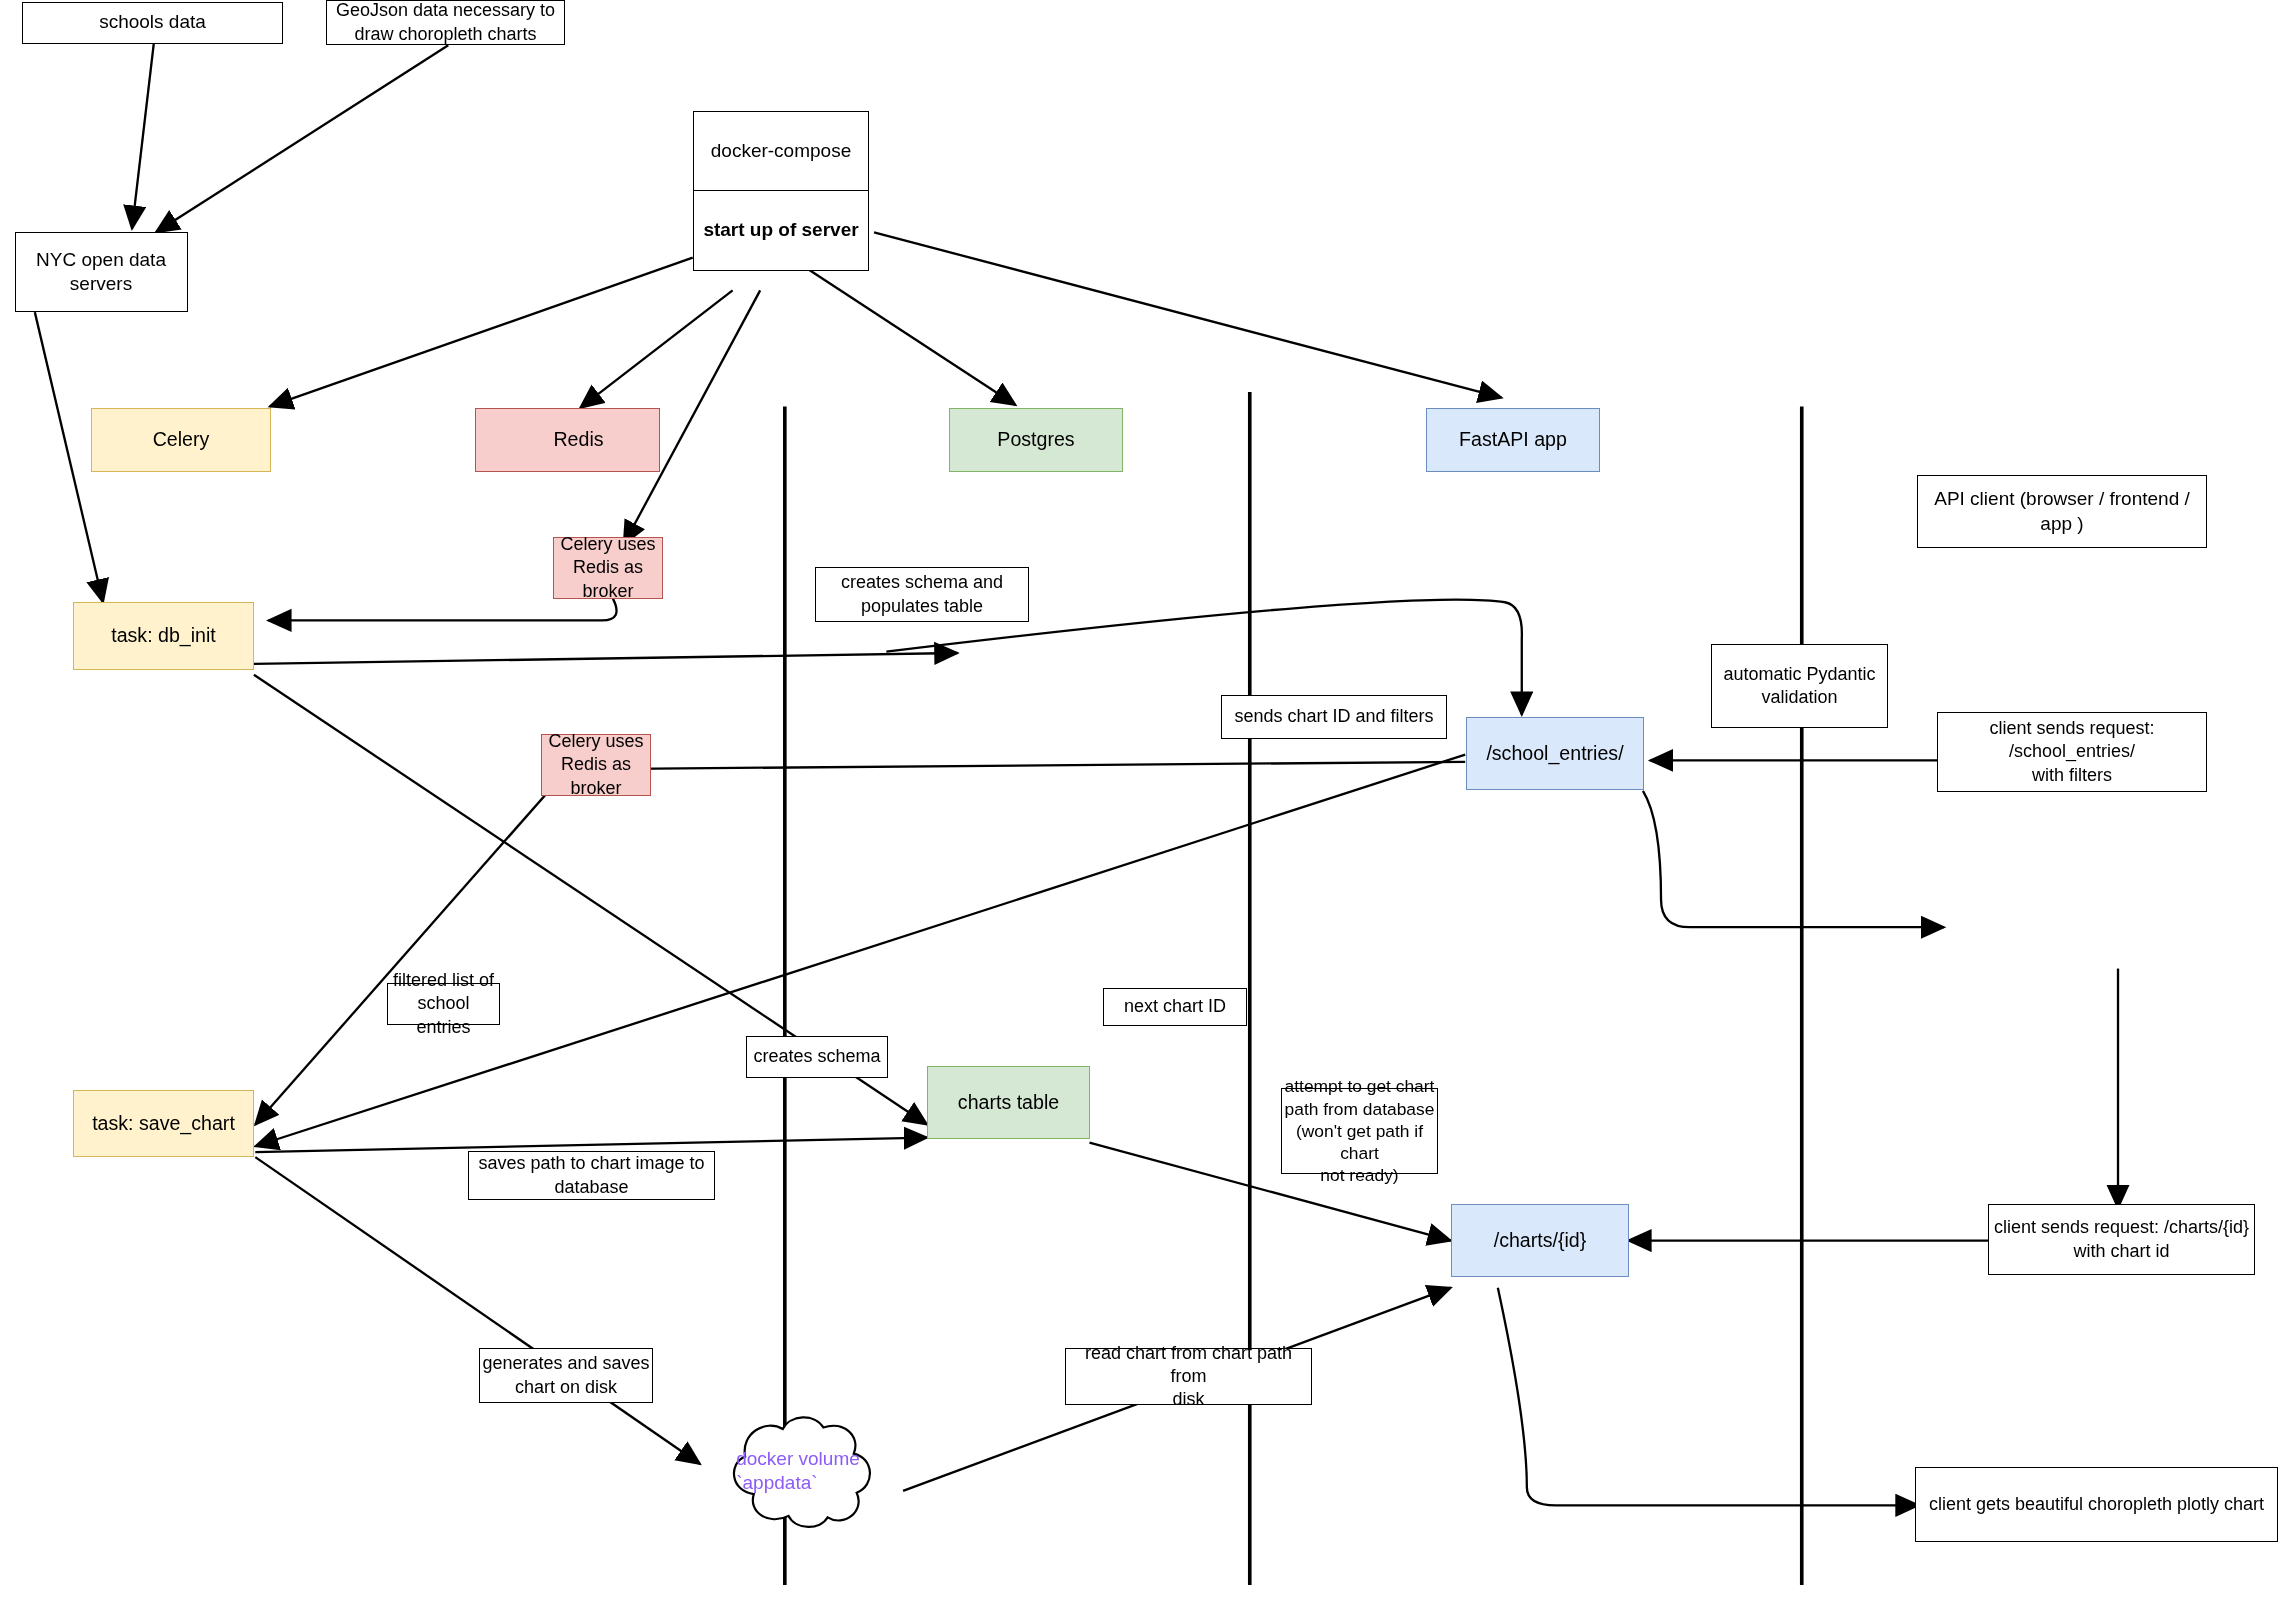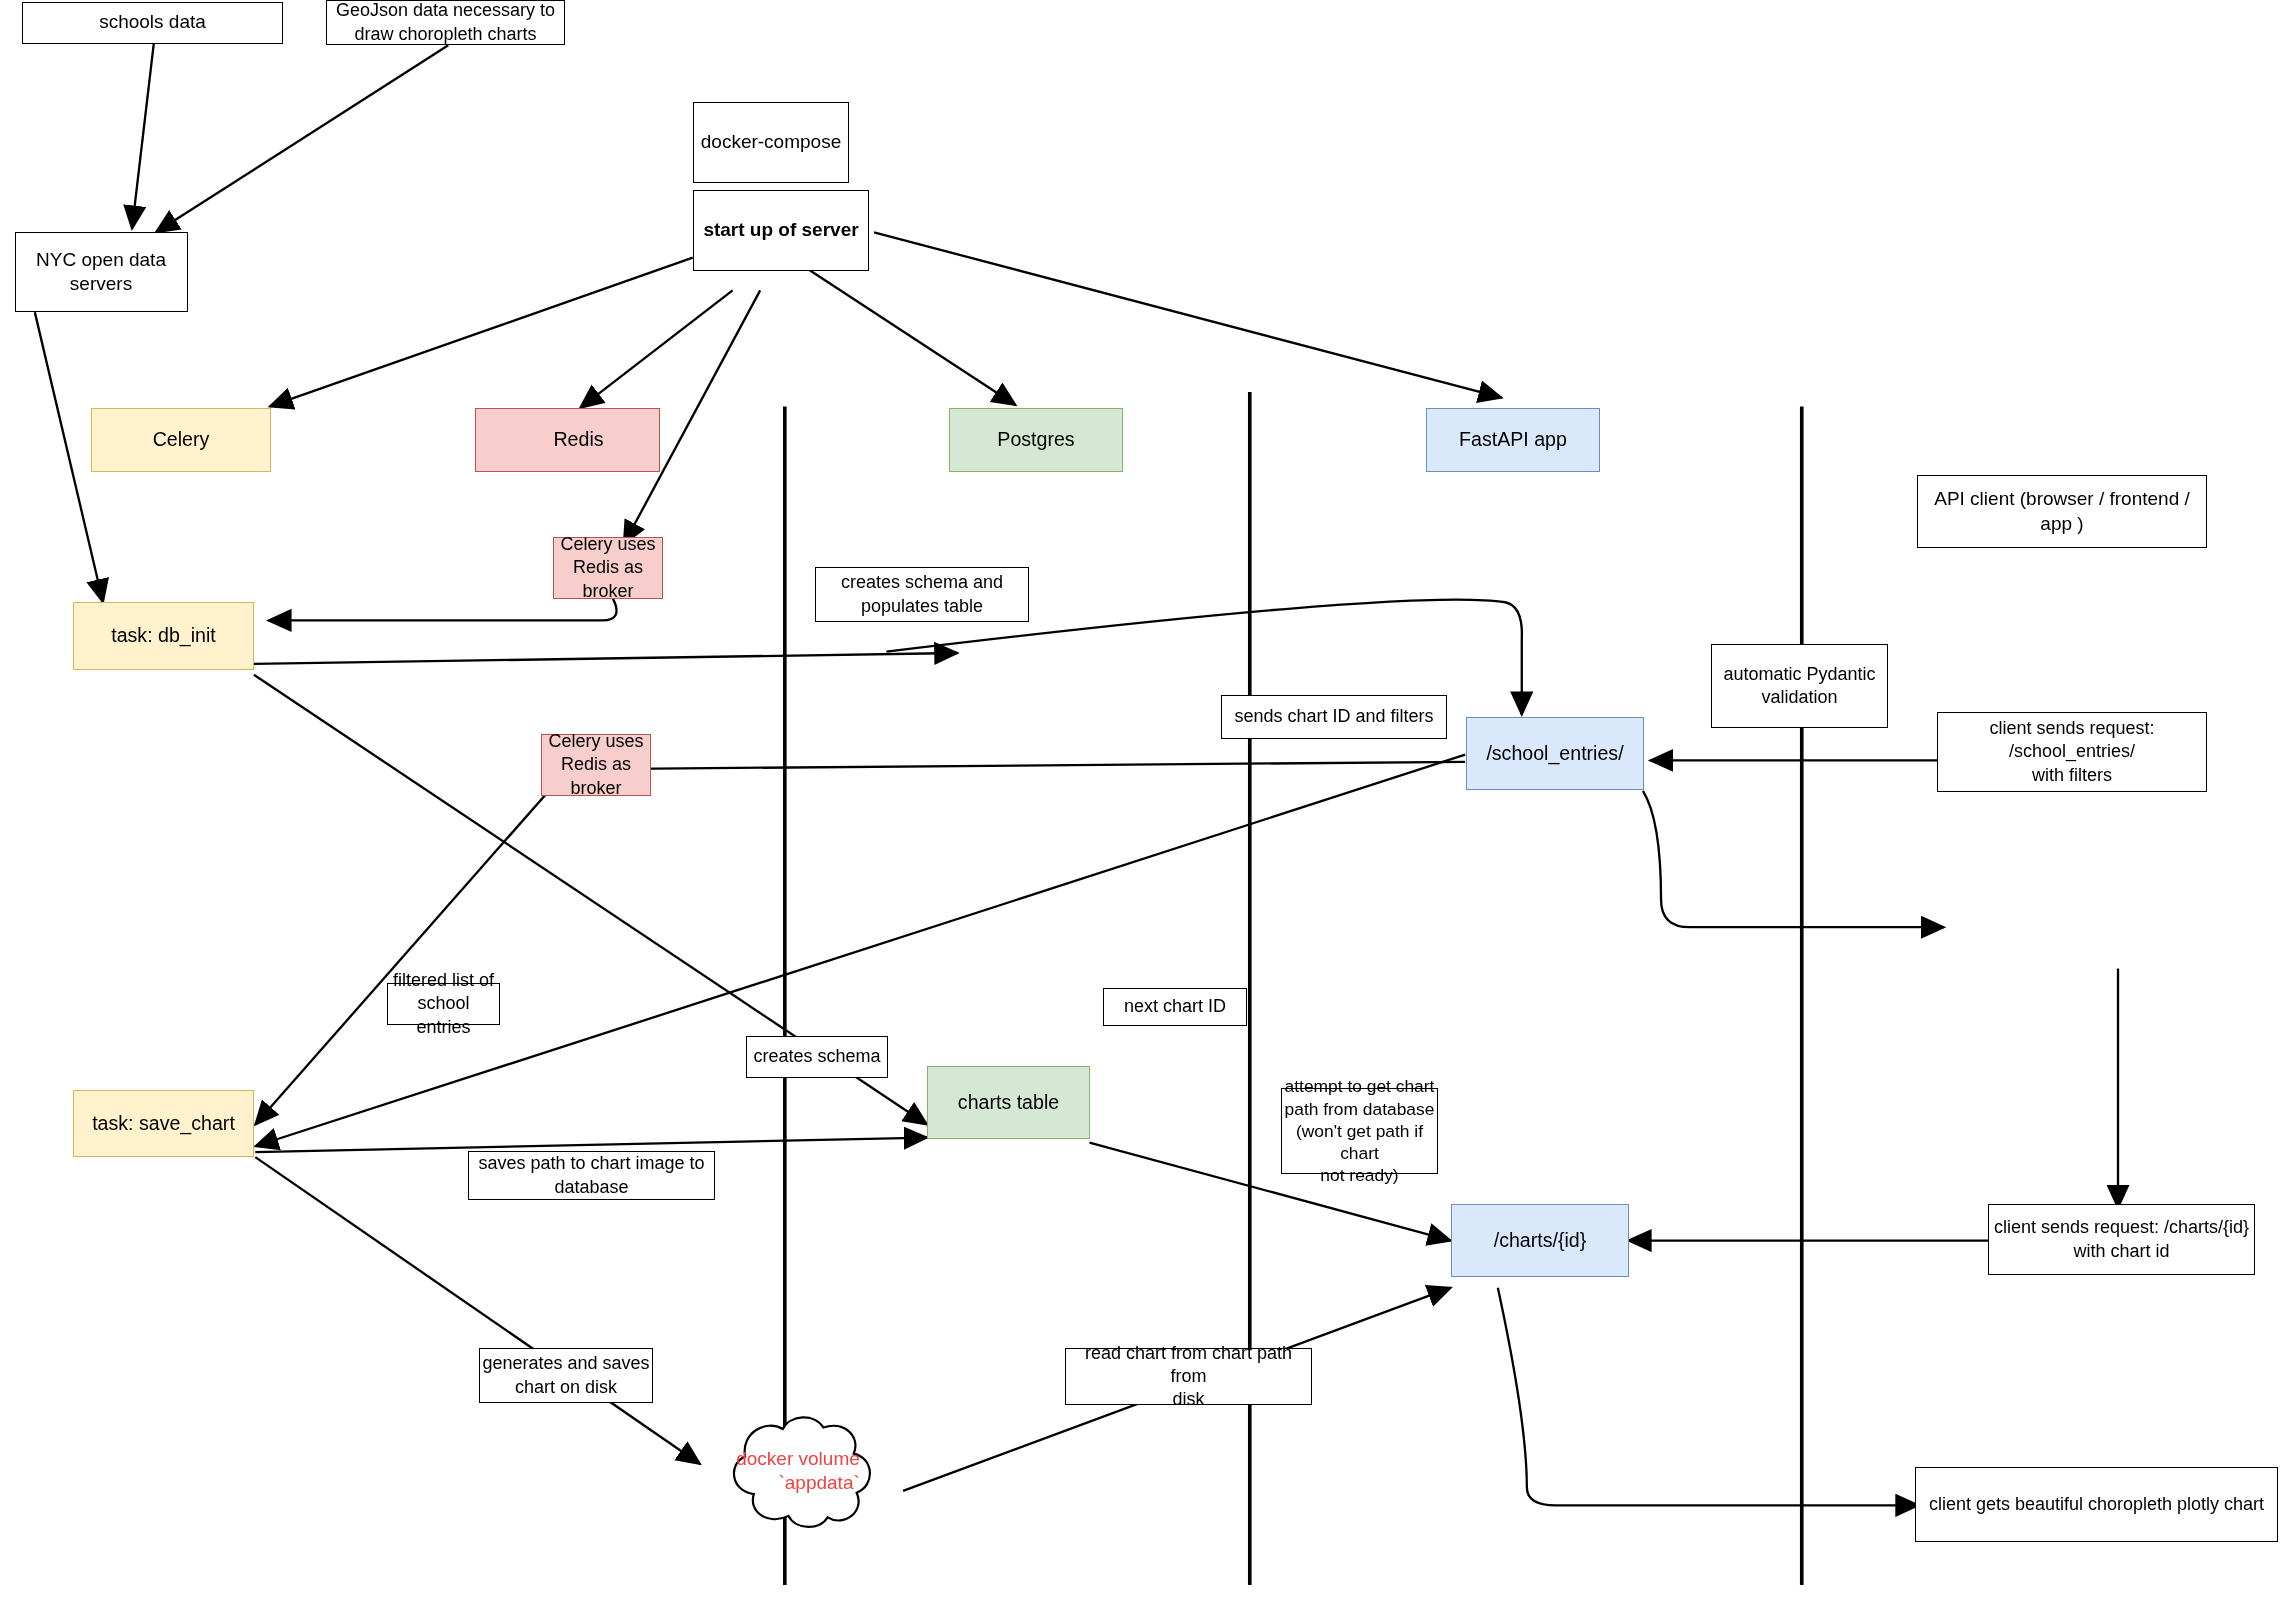--- a/index.html
+++ b/index.html
@@ -10,22 +10,22 @@
         line-height:1.28;color:#000;white-space:pre-line;}
   .plain{background:#ffffff;border:1.5px solid #000000;font-size:19px;}
   .plain.small{font-size:18px;}
   .yellow{background:#fff2cc;border:1.5px solid #d6b656;font-size:19.6px;}
   .pink{background:#f8cecc;border:1.5px solid #b85450;font-size:19.6px;}
   .green{background:#d5e8d4;border:1.5px solid #82b366;font-size:19.6px;}
   .blue{background:#dae8fc;border:1.5px solid #6c8ebf;font-size:19.6px;}
   .bold{font-weight:bold;}
   .cloudwrap{position:absolute;}
   .cloudwrap .cloudlabel{position:absolute;left:0;top:0;width:100%;height:100%;
-        display:flex;align-items:center;justify-content:center;text-align:right;
-        font-size:19px;color:#ef4444;white-space:pre-line;line-height:1.28;}
+        display:flex;align-items:center;justify-content:center;text-align:left;
+        font-size:19px;color:#8b5cf6;white-space:pre-line;line-height:1.28;}
 </style>
 </head>
 <body>
 
 <div id="canvas">
 
   <svg class="edges" viewBox="0 0 3164 2208">
     <defs>
       <marker id="ah" markerWidth="12" markerHeight="12" refX="10" refY="5" orient="auto" markerUnits="strokeWidth">
         <path d="M0,0 L11,5 L0,10 z" fill="#000"></path>
@@ -91,21 +91,21 @@
   </svg>
 
   <div class="node plain" style="left:22px;top:1.5px;width:261px;height:42px;">schools data</div>
 
   <div class="node plain small" style="left:326px;top:0px;width:239px;height:45px;">GeoJson data necessary to
 draw choropleth charts</div>
 
   <div class="node plain" style="left:14.5px;top:232px;width:173px;height:80px;">NYC open data
 servers</div>
 
-  <div class="node plain" style="left:693px;top:102px;width:156px;height:81px;">docker-compose</div>
+  <div class="node plain" style="left:693px;top:111px;width:176px;height:81px;">docker-compose</div>
 
   <div class="node plain bold" style="left:693px;top:190px;width:176px;height:81px;">start up of server</div>
 
   <div class="node yellow" style="left:91px;top:408px;width:180px;height:64px;">Celery</div>
 
   <div class="node pink" style="left:475px;top:408px;width:185px;height:64px;padding-left:22px;">Redis</div>
 
   <div class="node green" style="left:949px;top:408px;width:174px;height:64px;">Postgres</div>
 
   <div class="node blue" style="left:1426px;top:408px;width:174px;height:64px;">FastAPI app</div>

